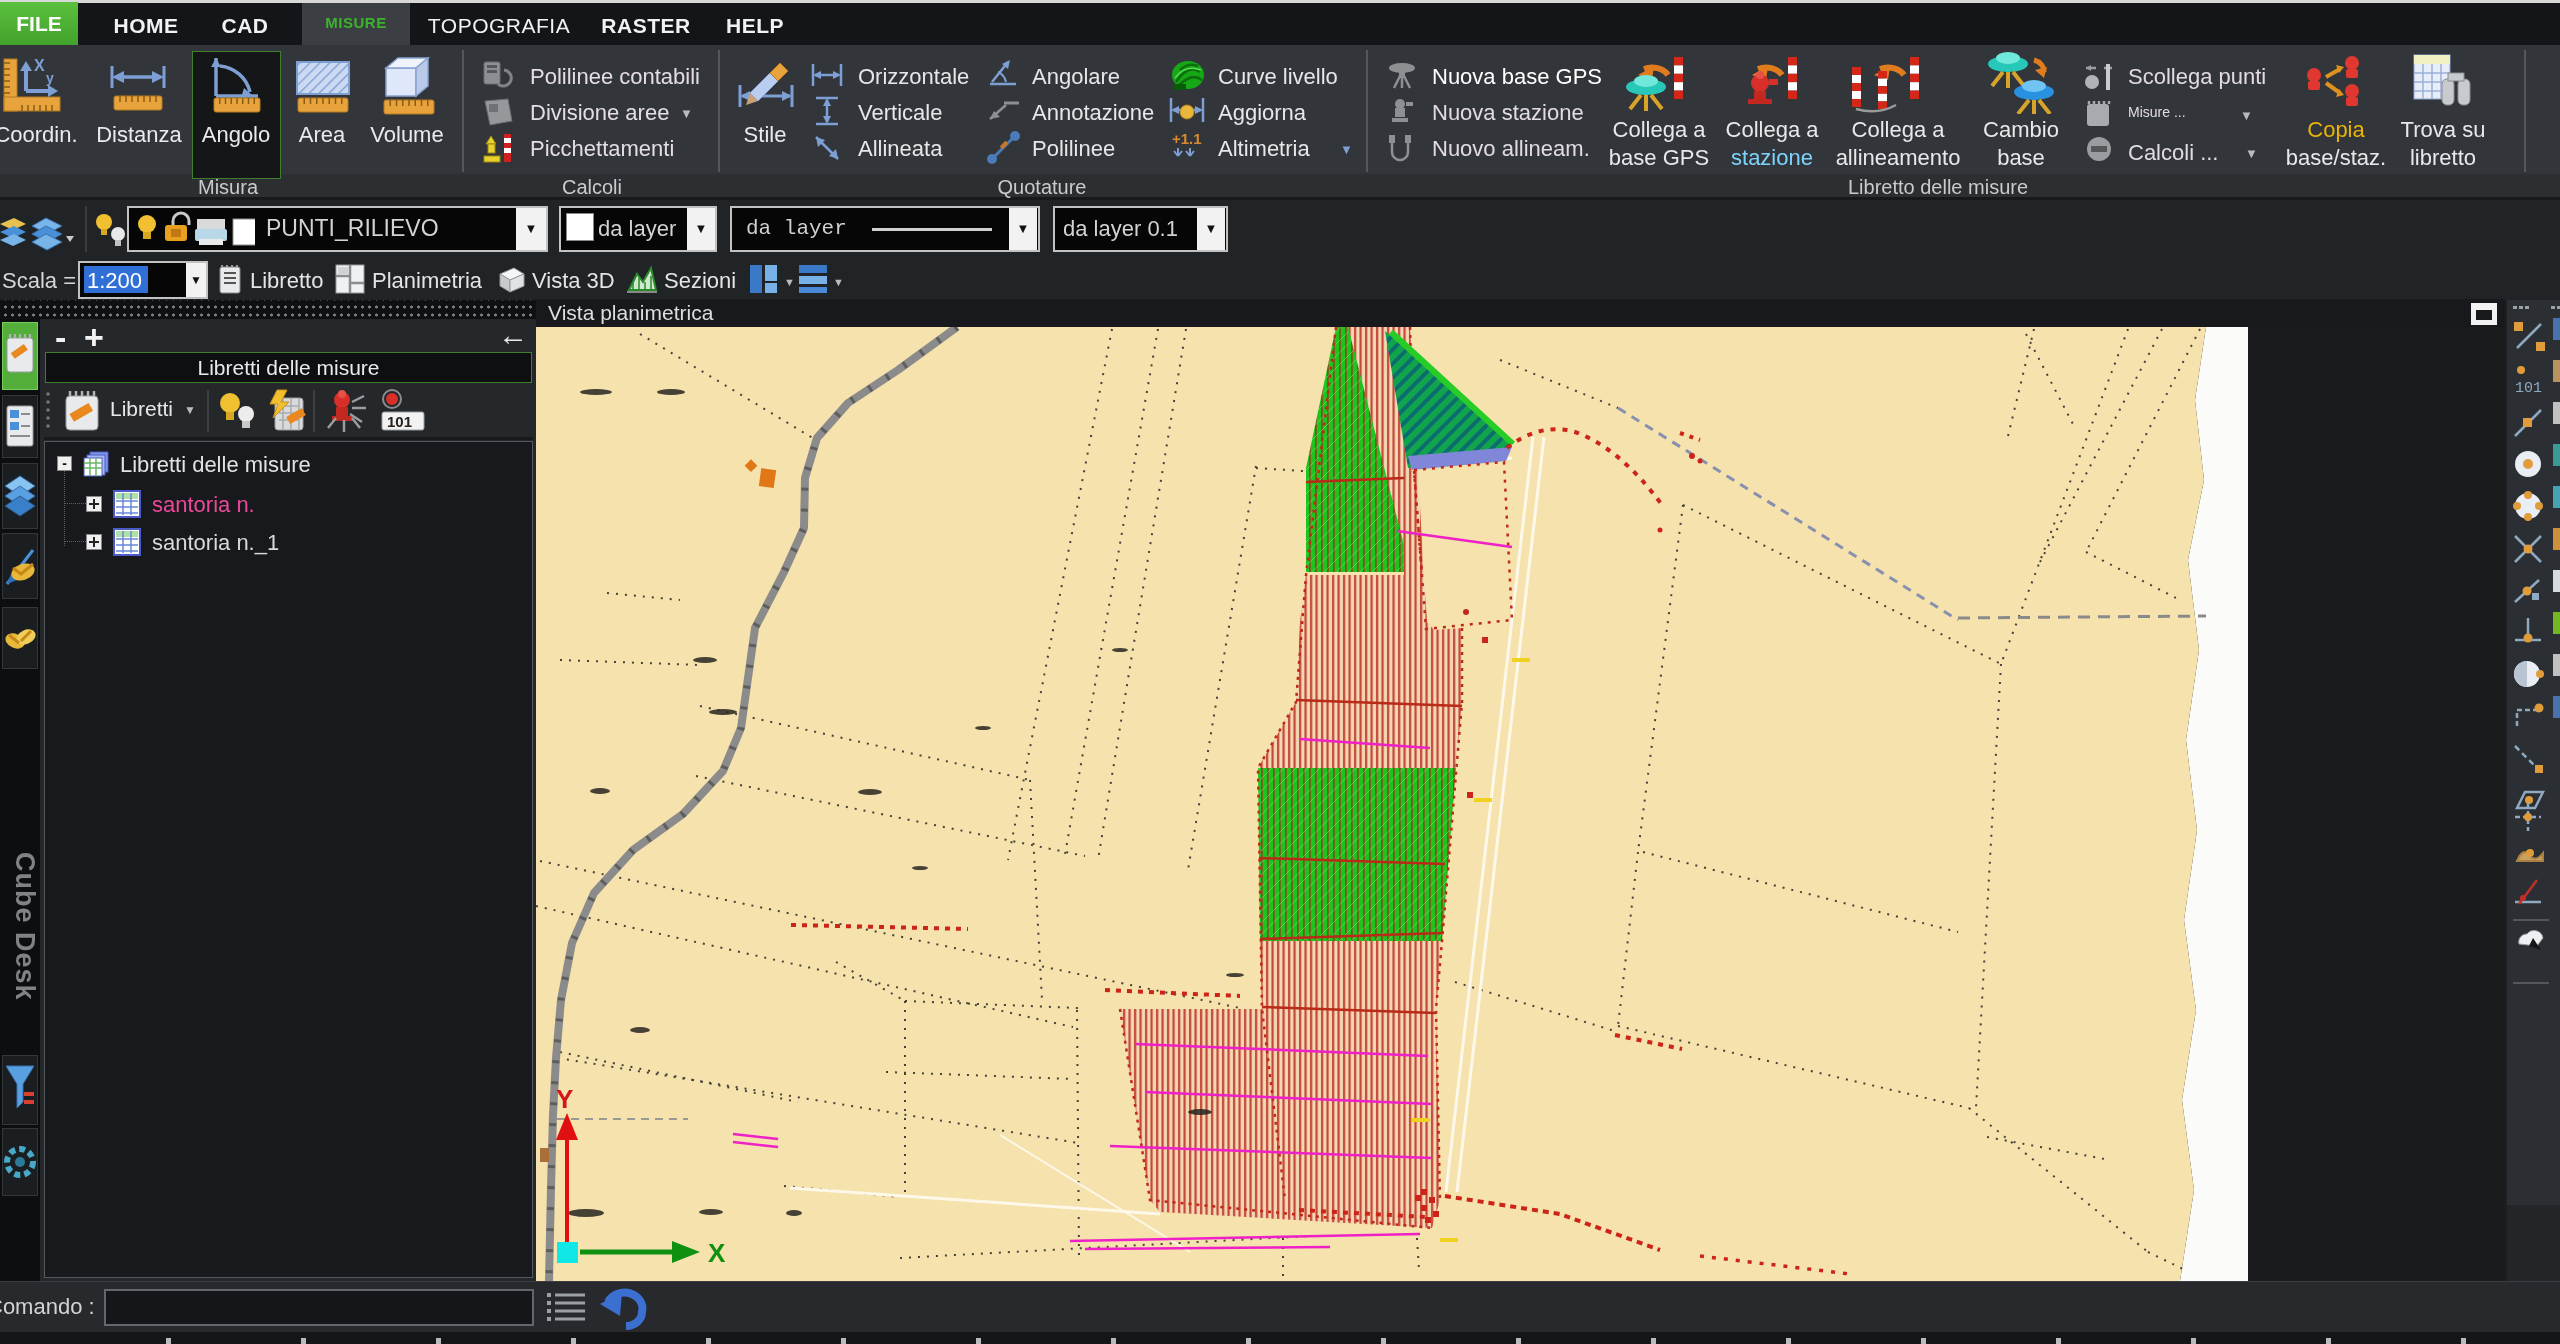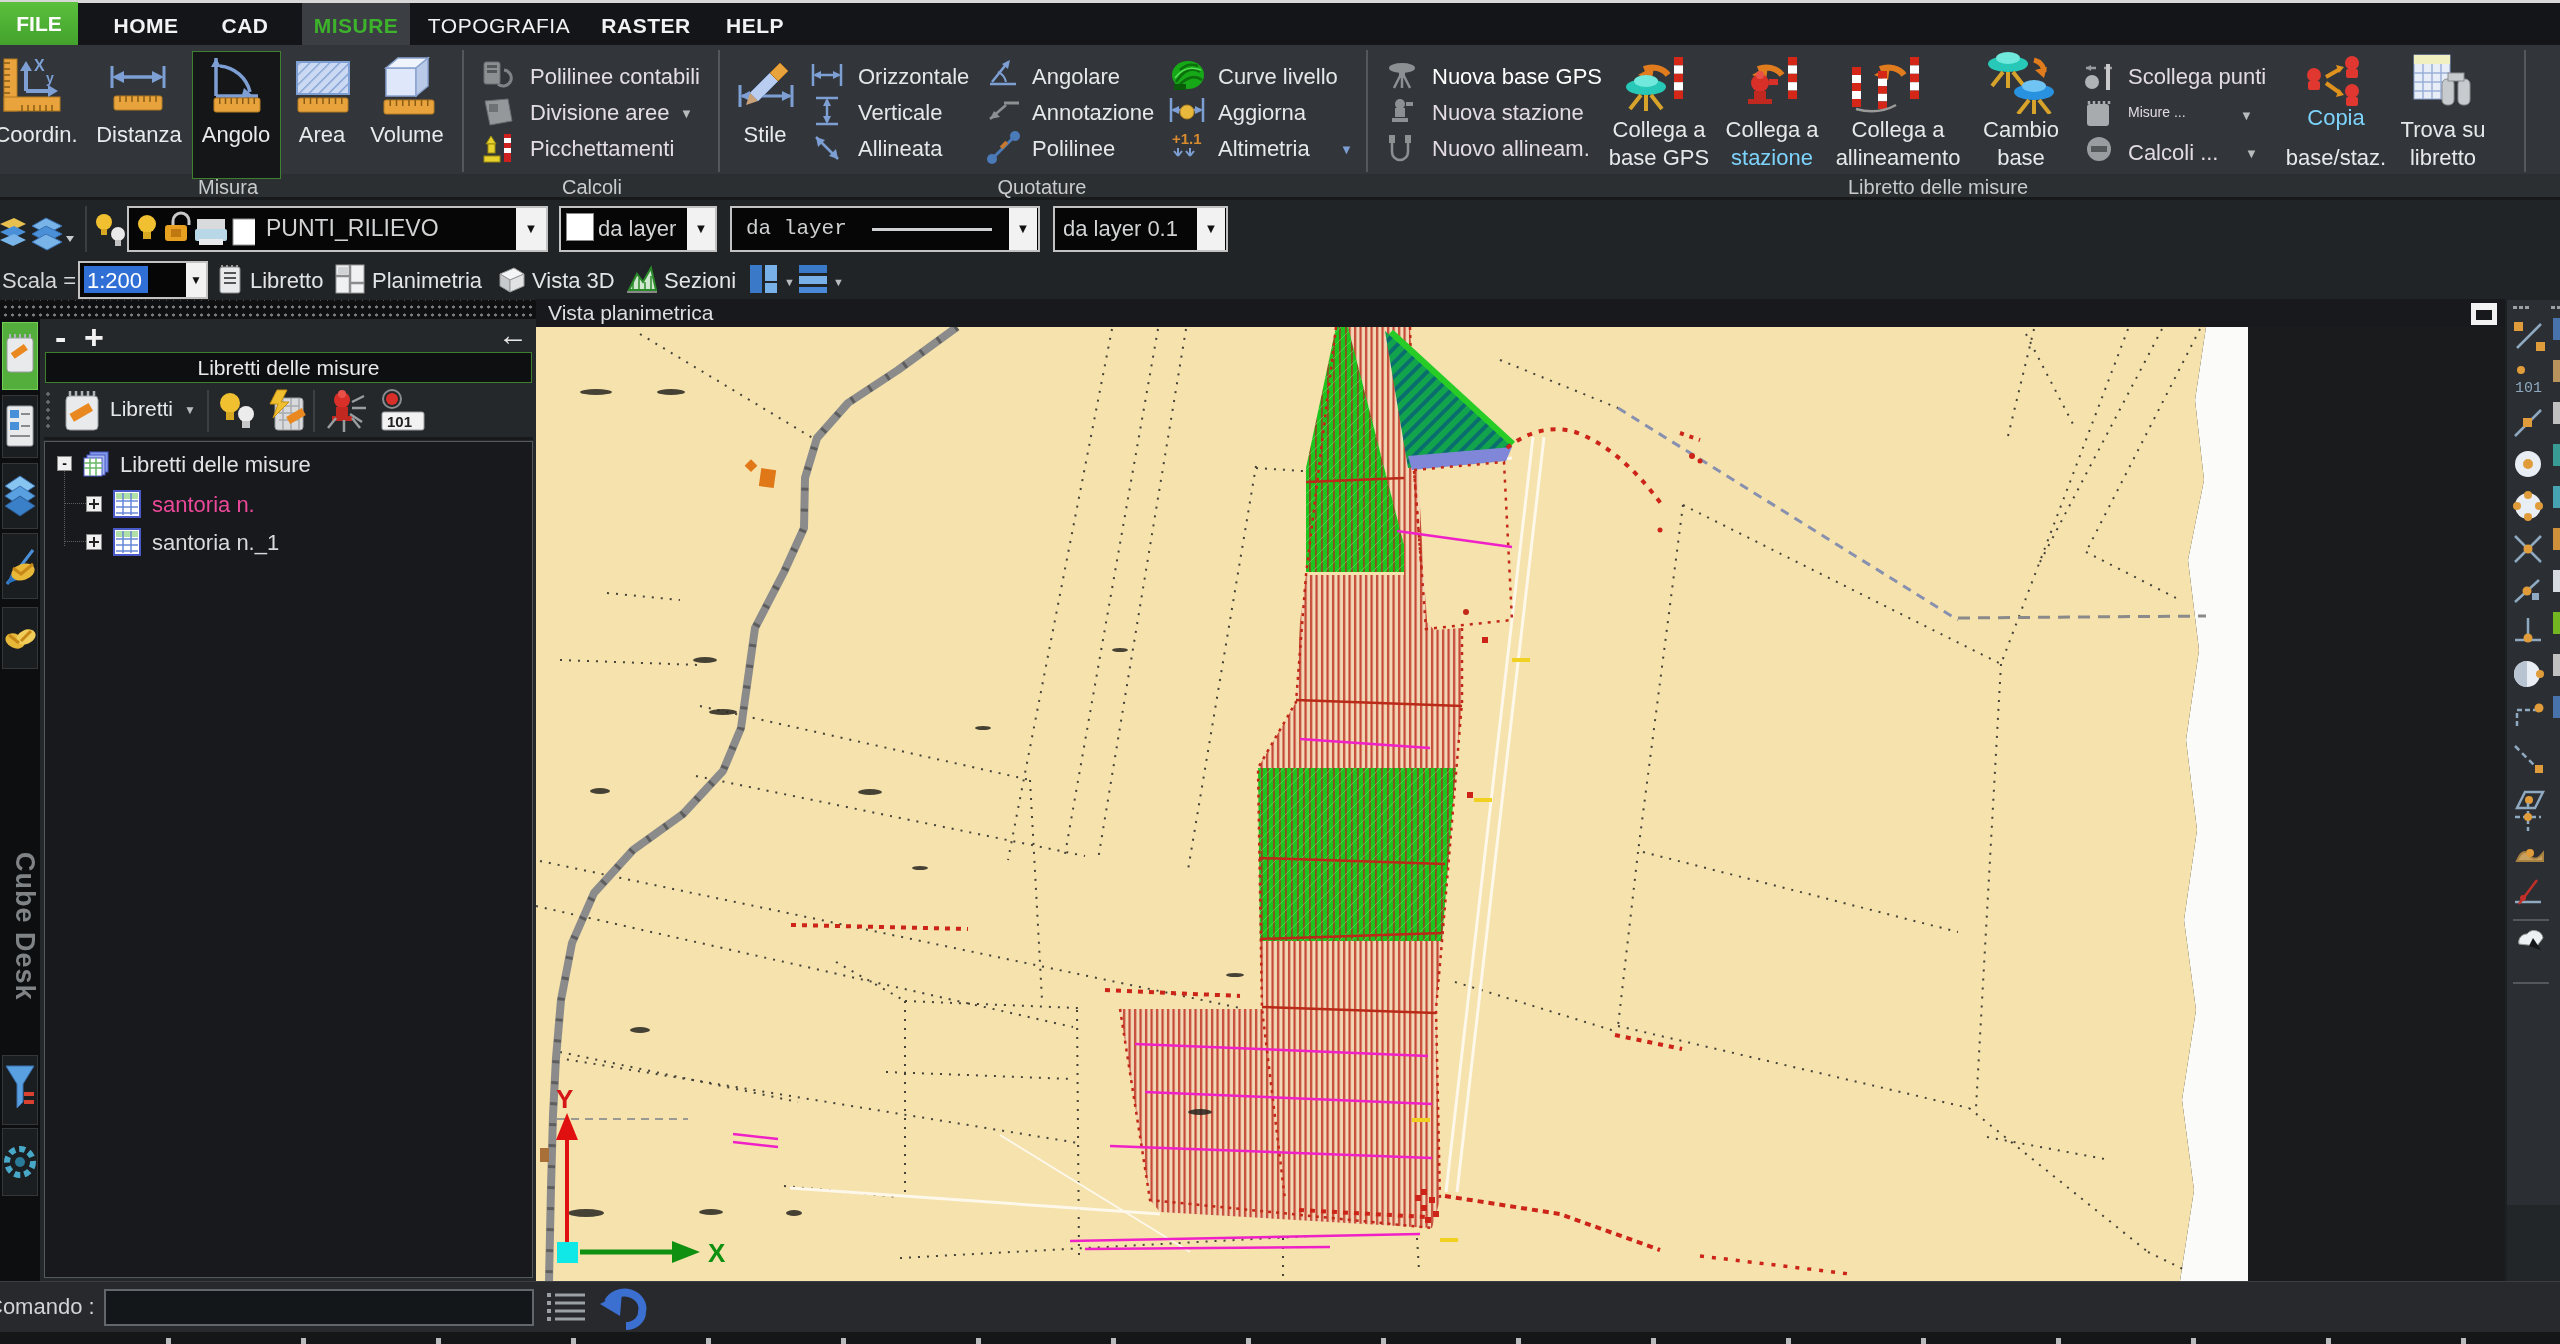--- a/index.html
+++ b/index.html
@@ -7,21 +7,21 @@
 .tx{position:absolute;white-space:nowrap;}
 </style></head>
 <body>
 
 <div class="a" style="left:0;top:0;width:2560px;height:3px;background:#d8d8d8"></div>
 <div class="a" style="left:0;top:3px;width:2560px;height:42px;background:#131518"></div>
 <div class="a" style="left:0;top:2px;width:78px;height:51px;background:linear-gradient(#5bc03c,#3e9c2a);color:#fff;font-weight:bold;font-size:21px;line-height:43px;text-align:center">FILE</div>
 <div class="a" style="left:302px;top:3px;width:108px;height:42px;background:#3b3f43"></div>
 <div class="tx" style="left:146px;top:14px;transform:translateX(-50%);color:#f1f2f3;font-weight:bold;font-size:21px;letter-spacing:.5px">HOME</div>
 <div class="tx" style="left:245px;top:14px;transform:translateX(-50%);color:#f1f2f3;font-weight:bold;font-size:21px;letter-spacing:.5px">CAD</div>
-<div class="tx" style="left:356px;top:14px;transform:translateX(-50%);color:#3db32c;font-weight:bold;font-size:21px;letter-spacing:.5px">MISURE</div>
+<div class="tx" style="left:356px;top:14px;transform:translateX(-50%);color:#3db32c;font-weight:bold;font-size:15px;letter-spacing:.5px">MISURE</div>
 <div class="tx" style="left:499px;top:14px;transform:translateX(-50%);color:#f1f2f3;font-weight:normal;font-size:21px;letter-spacing:.5px">TOPOGRAFIA</div>
 <div class="tx" style="left:646px;top:14px;transform:translateX(-50%);color:#f1f2f3;font-weight:bold;font-size:21px;letter-spacing:.5px">RASTER</div>
 <div class="tx" style="left:755px;top:14px;transform:translateX(-50%);color:#f1f2f3;font-weight:bold;font-size:21px;letter-spacing:.5px">HELP</div>
 <div class="a" style="left:0;top:45px;width:2560px;height:129px;background:#32363a"></div>
 <div class="a" style="left:0;top:174px;width:2560px;height:23px;background:#2b2f32"></div>
 <div class="a" style="left:0;top:197px;width:2560px;height:3px;background:#17191b"></div>
 <div class="a" style="left:462px;top:50px;width:2px;height:122px;background:#55585b"></div>
 <div class="a" style="left:718px;top:50px;width:2px;height:122px;background:#55585b"></div>
 <div class="a" style="left:1366px;top:50px;width:2px;height:122px;background:#55585b"></div>
 <div class="a" style="left:2524px;top:50px;width:2px;height:122px;background:#55585b"></div>
@@ -328,21 +328,21 @@
       <circle cx="14" cy="22" r="7"></circle>
       <rect x="8" y="28" width="12" height="9" rx="2"></rect>
       <circle cx="52" cy="10" r="7"></circle>
       <rect x="46" y="16" width="12" height="9" rx="2"></rect>
       <circle cx="52" cy="38" r="7"></circle>
       <rect x="46" y="44" width="12" height="9" rx="2"></rect>
     </g>
     <path d="M26 24 L40 16 M26 30 L40 40" stroke="#e0921e" stroke-width="4"></path>
     <path d="M44 14 l-8 -2 3 8 z M44 42 l-8 2 3 -8 z" fill="#e0921e"></path>
   </svg>
-<div class="tx" style="left:2336px;top:105px;transform:translateX(-50%);color:#7dd3fc;font-size:22px">Copia</div>
+<div class="tx" style="left:2336px;top:117px;transform:translateX(-50%);color:#eab308;font-size:22px">Copia</div>
 <div class="tx" style="left:2336px;top:145px;transform:translateX(-50%);color:#e7e8e9;font-size:22px">base/staz.</div>
 <svg class="a" style="left:2412px;top:53px" width="66" height="60" viewBox="0 0 66 60">
     <rect x="2" y="2" width="36" height="44" fill="#e8eef8" stroke="#8aa3cf"></rect>
     <rect x="2" y="2" width="36" height="9" fill="#f0f0c0"></rect>
     <path d="M2 20 h36 M2 29 h36 M2 38 h36 M11 11 v35 M20 11 v35 M29 11 v35" stroke="#9ab0d8" stroke-width="1.5"></path>
     <g fill="#c8cbce" stroke="#8a8d90">
       <rect x="30" y="26" width="12" height="26" rx="5"></rect>
       <rect x="46" y="26" width="12" height="26" rx="5"></rect>
       <rect x="36" y="20" width="16" height="8"></rect>
     </g>

